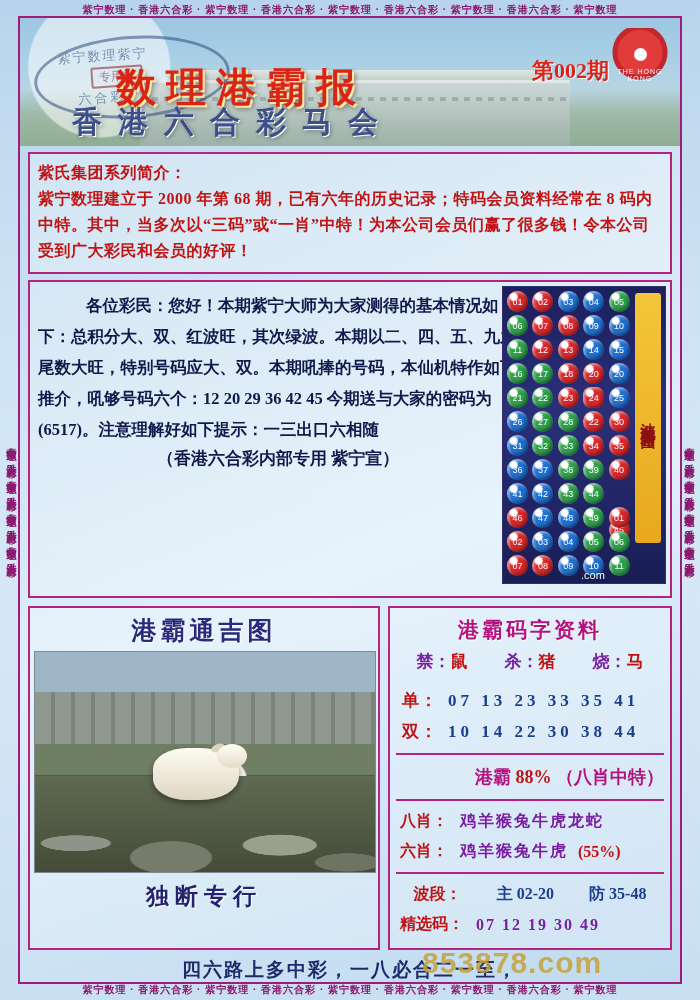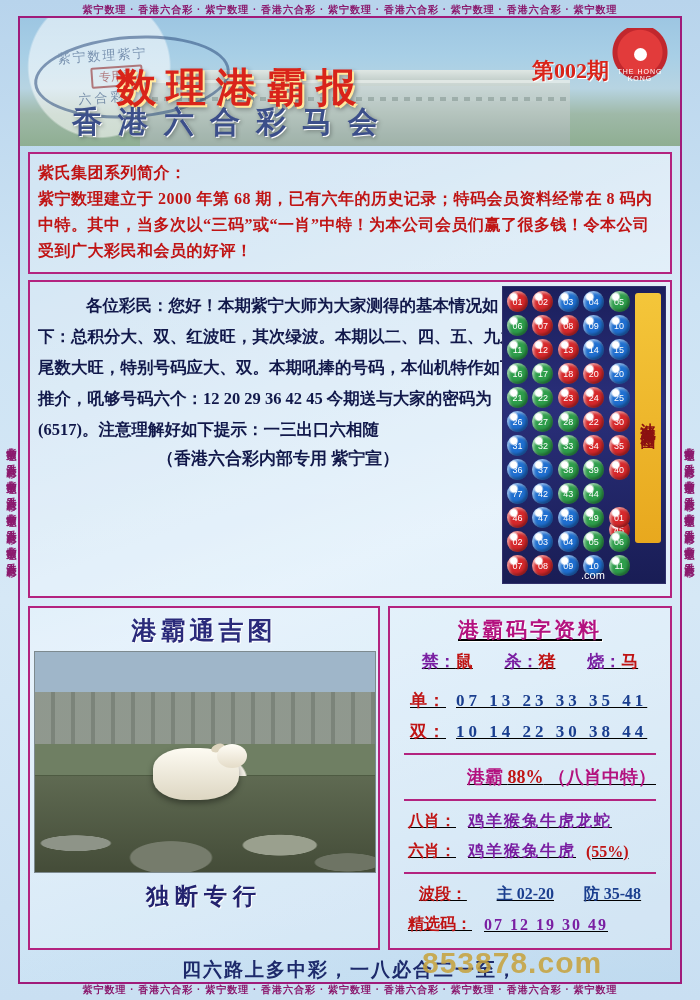--- a/index.html
+++ b/index.html
@@ -201,21 +201,21 @@
   .photo .ear{
     position:absolute;left:176px;top:92px;width:14px;height:8px;border-radius:50%;
     background:#ddd4bd;transform:rotate(-20deg);
   }
   .panel-left .cap{
     text-align:center;color:#23236f;font-size:23px;font-weight:bold;letter-spacing:6px;
     margin:8px 0 2px 0;text-shadow:1px 1px 0 #fff;font-family:"DejaVu Serif",serif;
   }
   .panel-right{
     flex:1;border:2px solid #b3237f;background:rgba(255,255,255,.25);
-    padding:4px 14px;box-sizing:border-box;text-decoration:underline;
+    padding:4px 6px;box-sizing:border-box;
   }
   .panel-right .rh{
     text-align:center;color:#b3127f;font-size:21px;font-weight:bold;letter-spacing:3px;
     margin:4px 0 6px 0;text-shadow:1px 1px 0 #fff;font-family:"DejaVu Serif",serif;
   }
   .zodiac-row{
     display:flex;justify-content:space-around;align-items:center;
     color:#1b3f8f;font-size:17px;font-weight:bold;margin:6px 2px 16px 2px;
   }
   .zodiac-row .z{color:#7a1fa2;}
@@ -309,38 +309,38 @@
             <div class="ball" style="background: radial-gradient(circle at 32% 28%, rgb(255, 255, 255) 0px, rgb(255, 255, 255) 3px, rgb(31, 111, 208) 5px);">14</div>
             <div class="ball" style="background: radial-gradient(circle at 32% 28%, rgb(255, 255, 255) 0px, rgb(255, 255, 255) 3px, rgb(31, 111, 208) 5px);">15</div>
             <div class="ball" style="background: radial-gradient(circle at 32% 28%, rgb(255, 255, 255) 0px, rgb(255, 255, 255) 3px, rgb(46, 158, 75) 5px);">16</div>
             <div class="ball" style="background: radial-gradient(circle at 32% 28%, rgb(255, 255, 255) 0px, rgb(255, 255, 255) 3px, rgb(46, 158, 75) 5px);">17</div>
             <div class="ball" style="background: radial-gradient(circle at 32% 28%, rgb(255, 255, 255) 0px, rgb(255, 255, 255) 3px, rgb(214, 40, 43) 5px);">18</div>
             <div class="ball" style="background: radial-gradient(circle at 32% 28%, rgb(255, 255, 255) 0px, rgb(255, 255, 255) 3px, rgb(214, 40, 43) 5px);">20</div>
             <div class="ball" style="background: radial-gradient(circle at 32% 28%, rgb(255, 255, 255) 0px, rgb(255, 255, 255) 3px, rgb(31, 111, 208) 5px);">20</div>
             <div class="ball" style="background: radial-gradient(circle at 32% 28%, rgb(255, 255, 255) 0px, rgb(255, 255, 255) 3px, rgb(46, 158, 75) 5px);">21</div>
             <div class="ball" style="background: radial-gradient(circle at 32% 28%, rgb(255, 255, 255) 0px, rgb(255, 255, 255) 3px, rgb(46, 158, 75) 5px);">22</div>
             <div class="ball" style="background: radial-gradient(circle at 32% 28%, rgb(255, 255, 255) 0px, rgb(255, 255, 255) 3px, rgb(214, 40, 43) 5px);">23</div>
-            <div class="ball" style="background: radial-gradient(circle at 32% 28%, rgb(255, 255, 255) 0px, rgb(255, 255, 255) 3px, rgb(214, 40, 43) 5px);">24</div>
+            <div class="ball" style="background: radial-gradient(circle at 32% 28%, rgb(255, 255, 255) 0px, rgb(255, 255, 255) 3px, rgb(214, 40, 43) 5px); border-radius: 8px;">24</div>
             <div class="ball" style="background: radial-gradient(circle at 32% 28%, rgb(255, 255, 255) 0px, rgb(255, 255, 255) 3px, rgb(31, 111, 208) 5px);">25</div>
             <div class="ball" style="background: radial-gradient(circle at 32% 28%, rgb(255, 255, 255) 0px, rgb(255, 255, 255) 3px, rgb(31, 111, 208) 5px);">26</div>
             <div class="ball" style="background: radial-gradient(circle at 32% 28%, rgb(255, 255, 255) 0px, rgb(255, 255, 255) 3px, rgb(46, 158, 75) 5px);">27</div>
             <div class="ball" style="background: radial-gradient(circle at 32% 28%, rgb(255, 255, 255) 0px, rgb(255, 255, 255) 3px, rgb(46, 158, 75) 5px);">28</div>
             <div class="ball" style="background: radial-gradient(circle at 32% 28%, rgb(255, 255, 255) 0px, rgb(255, 255, 255) 3px, rgb(214, 40, 43) 5px);">22</div>
             <div class="ball" style="background: radial-gradient(circle at 32% 28%, rgb(255, 255, 255) 0px, rgb(255, 255, 255) 3px, rgb(214, 40, 43) 5px);">30</div>
             <div class="ball" style="background: radial-gradient(circle at 32% 28%, rgb(255, 255, 255) 0px, rgb(255, 255, 255) 3px, rgb(31, 111, 208) 5px);">31</div>
             <div class="ball" style="background: radial-gradient(circle at 32% 28%, rgb(255, 255, 255) 0px, rgb(255, 255, 255) 3px, rgb(46, 158, 75) 5px);">32</div>
             <div class="ball" style="background: radial-gradient(circle at 32% 28%, rgb(255, 255, 255) 0px, rgb(255, 255, 255) 3px, rgb(46, 158, 75) 5px);">33</div>
             <div class="ball" style="background: radial-gradient(circle at 32% 28%, rgb(255, 255, 255) 0px, rgb(255, 255, 255) 3px, rgb(214, 40, 43) 5px);">34</div>
             <div class="ball" style="background: radial-gradient(circle at 32% 28%, rgb(255, 255, 255) 0px, rgb(255, 255, 255) 3px, rgb(214, 40, 43) 5px);">35</div>
             <div class="ball" style="background: radial-gradient(circle at 32% 28%, rgb(255, 255, 255) 0px, rgb(255, 255, 255) 3px, rgb(31, 111, 208) 5px);">36</div>
             <div class="ball" style="background: radial-gradient(circle at 32% 28%, rgb(255, 255, 255) 0px, rgb(255, 255, 255) 3px, rgb(31, 111, 208) 5px);">37</div>
             <div class="ball" style="background: radial-gradient(circle at 32% 28%, rgb(255, 255, 255) 0px, rgb(255, 255, 255) 3px, rgb(46, 158, 75) 5px);">38</div>
             <div class="ball" style="background: radial-gradient(circle at 32% 28%, rgb(255, 255, 255) 0px, rgb(255, 255, 255) 3px, rgb(46, 158, 75) 5px);">39</div>
             <div class="ball" style="background: radial-gradient(circle at 32% 28%, rgb(255, 255, 255) 0px, rgb(255, 255, 255) 3px, rgb(214, 40, 43) 5px);">40</div>
-            <div class="ball" style="background: radial-gradient(circle at 32% 28%, rgb(255, 255, 255) 0px, rgb(255, 255, 255) 3px, rgb(31, 111, 208) 5px);">77</div>
+            <div class="ball" style="background: radial-gradient(circle at 32% 28%, rgb(255, 255, 255) 0px, rgb(255, 255, 255) 3px, rgb(31, 111, 208) 5px);">41</div>
             <div class="ball" style="background: radial-gradient(circle at 32% 28%, rgb(255, 255, 255) 0px, rgb(255, 255, 255) 3px, rgb(31, 111, 208) 5px);">42</div>
             <div class="ball" style="background: radial-gradient(circle at 32% 28%, rgb(255, 255, 255) 0px, rgb(255, 255, 255) 3px, rgb(46, 158, 75) 5px);">43</div>
             <div class="ball" style="background: radial-gradient(circle at 32% 28%, rgb(255, 255, 255) 0px, rgb(255, 255, 255) 3px, rgb(46, 158, 75) 5px);">44</div>
             <div class="ball" style="background: radial-gradient(circle at 32% 28%, rgb(255, 255, 255) 0px, rgb(255, 255, 255) 3px, rgb(214, 40, 43) 5px); margin-top: 36px;">45</div>
             <div class="ball" style="background: radial-gradient(circle at 32% 28%, rgb(255, 255, 255) 0px, rgb(255, 255, 255) 3px, rgb(214, 40, 43) 5px);">46</div>
             <div class="ball" style="background: radial-gradient(circle at 32% 28%, rgb(255, 255, 255) 0px, rgb(255, 255, 255) 3px, rgb(31, 111, 208) 5px);">47</div>
             <div class="ball" style="background: radial-gradient(circle at 32% 28%, rgb(255, 255, 255) 0px, rgb(255, 255, 255) 3px, rgb(31, 111, 208) 5px);">48</div>
             <div class="ball" style="background: radial-gradient(circle at 32% 28%, rgb(255, 255, 255) 0px, rgb(255, 255, 255) 3px, rgb(46, 158, 75) 5px);">49</div>
             <div class="ball" style="background: radial-gradient(circle at 32% 28%, rgb(255, 255, 255) 0px, rgb(255, 255, 255) 3px, rgb(214, 40, 43) 5px);">01</div>
             <div class="ball" style="background: radial-gradient(circle at 32% 28%, rgb(255, 255, 255) 0px, rgb(255, 255, 255) 3px, rgb(214, 40, 43) 5px);">02</div>

